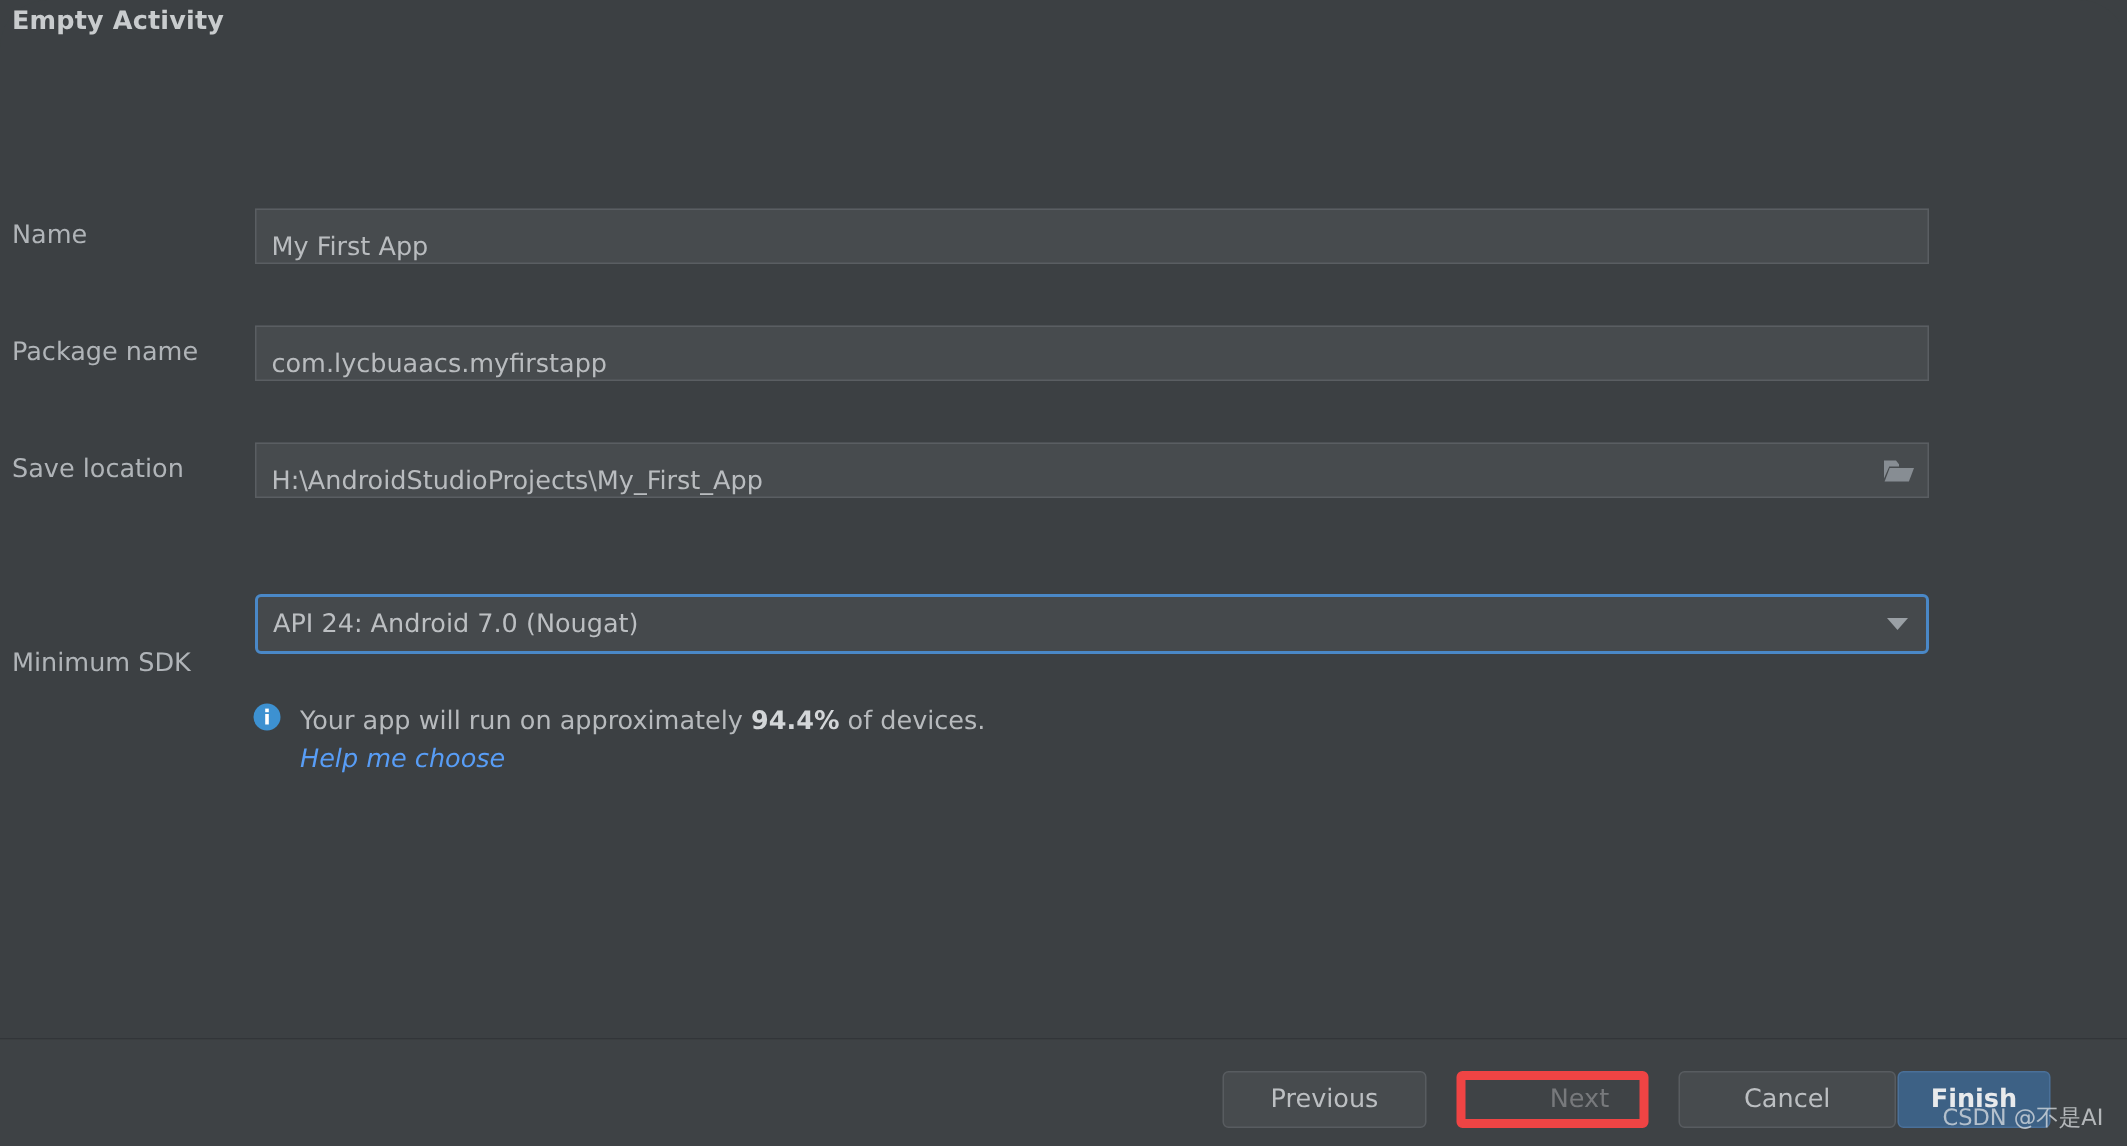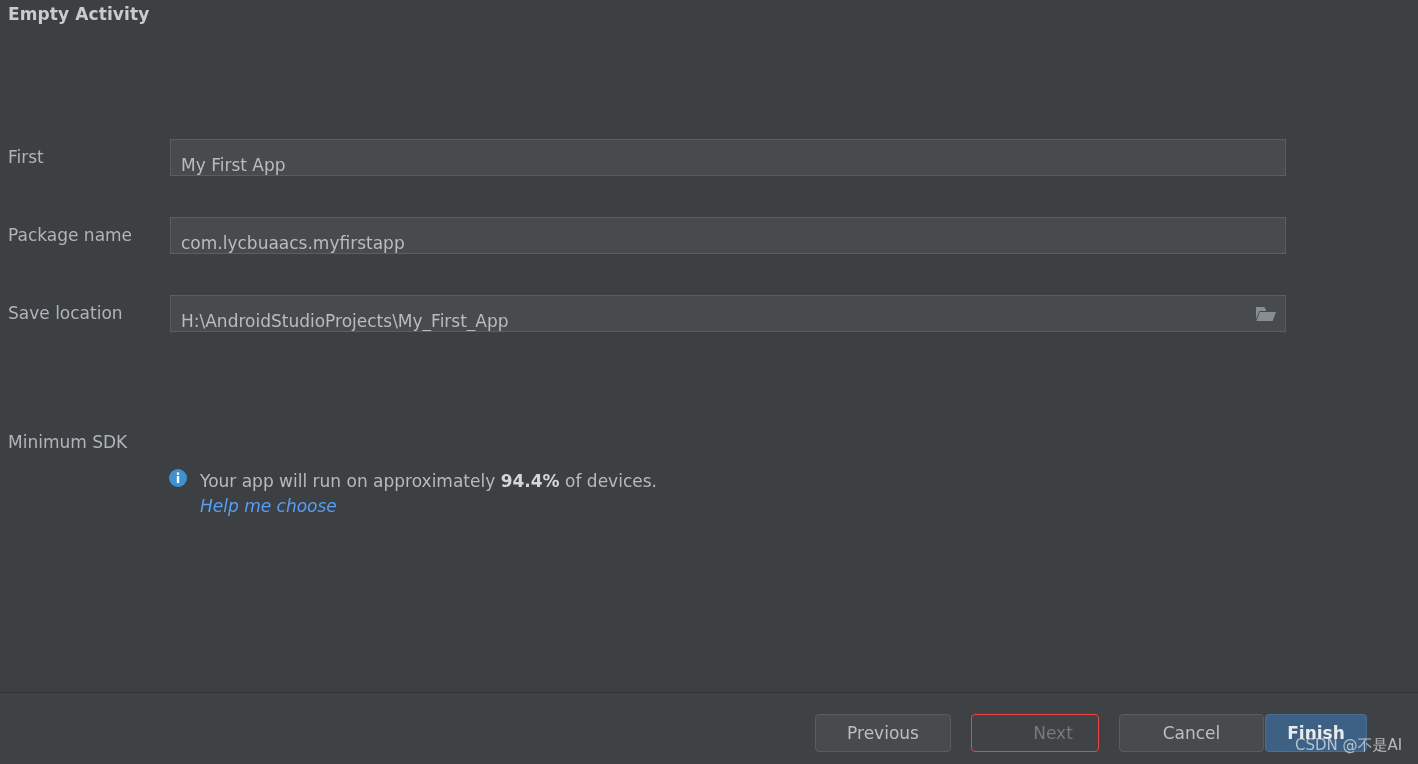--- a/index.html
+++ b/index.html
@@ -159,21 +159,21 @@
     cursor: pointer;
     user-select: none;
   }
   .btn.normal {
     background: #474b4e;
     border: 1px solid #585c60;
     color: #bcbfc2;
   }
   .btn.disabled {
     background: #3f4346;
-    border: 1px solid #ef4444;
+    border: 6px solid #ef4444;
     color: #77797c;
     cursor: default;
     padding-left: 36px;
   }
   .btn.primary {
     background: #3d6185;
     border: 1px solid #4a7099;
     color: #e8eaec;
     font-weight: bold;
   }
@@ -193,21 +193,21 @@
     pointer-events: none;
   }
 </style>
 </head>
 <body>
 
 <div id="dialog">
 
   <div id="title">Empty Activity</div>
 
-  <div class="form-label" style="left:8px; top:147px;">First</div>
+  <div class="form-label" style="left:8px; top:147px;">Name</div>
   <div class="field" style="top:139px;">
     <span class="value">My First App</span>
   </div>
 
   <div class="form-label" style="left:8px; top:225px;">Package name</div>
   <div class="field" style="top:217px;">
     <span class="value">com.lycbuaacs.myfirstapp</span>
   </div>
 
   <div class="form-label" style="left:8px; top:303px;">Save location</div>
@@ -215,20 +215,24 @@
     <span class="value">H:\AndroidStudioProjects\My_First_App</span>
     <span id="browse-icon">
       <svg width="22" height="18" viewBox="0 0 22 18" xmlns="http://www.w3.org/2000/svg">
         <path d="M1 2 L9 2 L11 4.5 L11 6 L4.5 6 L1 14 Z" fill="#878d93"></path>
         <path d="M4.8 7 L21 7 L17.6 16 L1.4 16 Z" fill="#878d93"></path>
       </svg>
     </span>
   </div>
 
   <div class="form-label" style="left:8px; top:404px;margin-top:28px;">Minimum SDK</div>
+  <div id="sdk-combo">
+    <span class="value">API 24: Android 7.0 (Nougat)</span>
+    <span id="sdk-arrow"></span>
+  </div>
 
   <div id="info-row">
     <span id="info-icon">
       <svg width="20" height="20" viewBox="0 0 20 20" xmlns="http://www.w3.org/2000/svg">
         <circle cx="10" cy="10" r="9" fill="#3d91d1"></circle>
         <rect x="8.8" y="8" width="2.4" height="7" fill="#ffffff"></rect>
         <rect x="8.8" y="4.4" width="2.4" height="2.4" fill="#ffffff"></rect>
       </svg>
     </span>
     <span id="info-text"><span>Your app will run on approximately </span><b>94.4%</b><span> of devices.</span></span>

